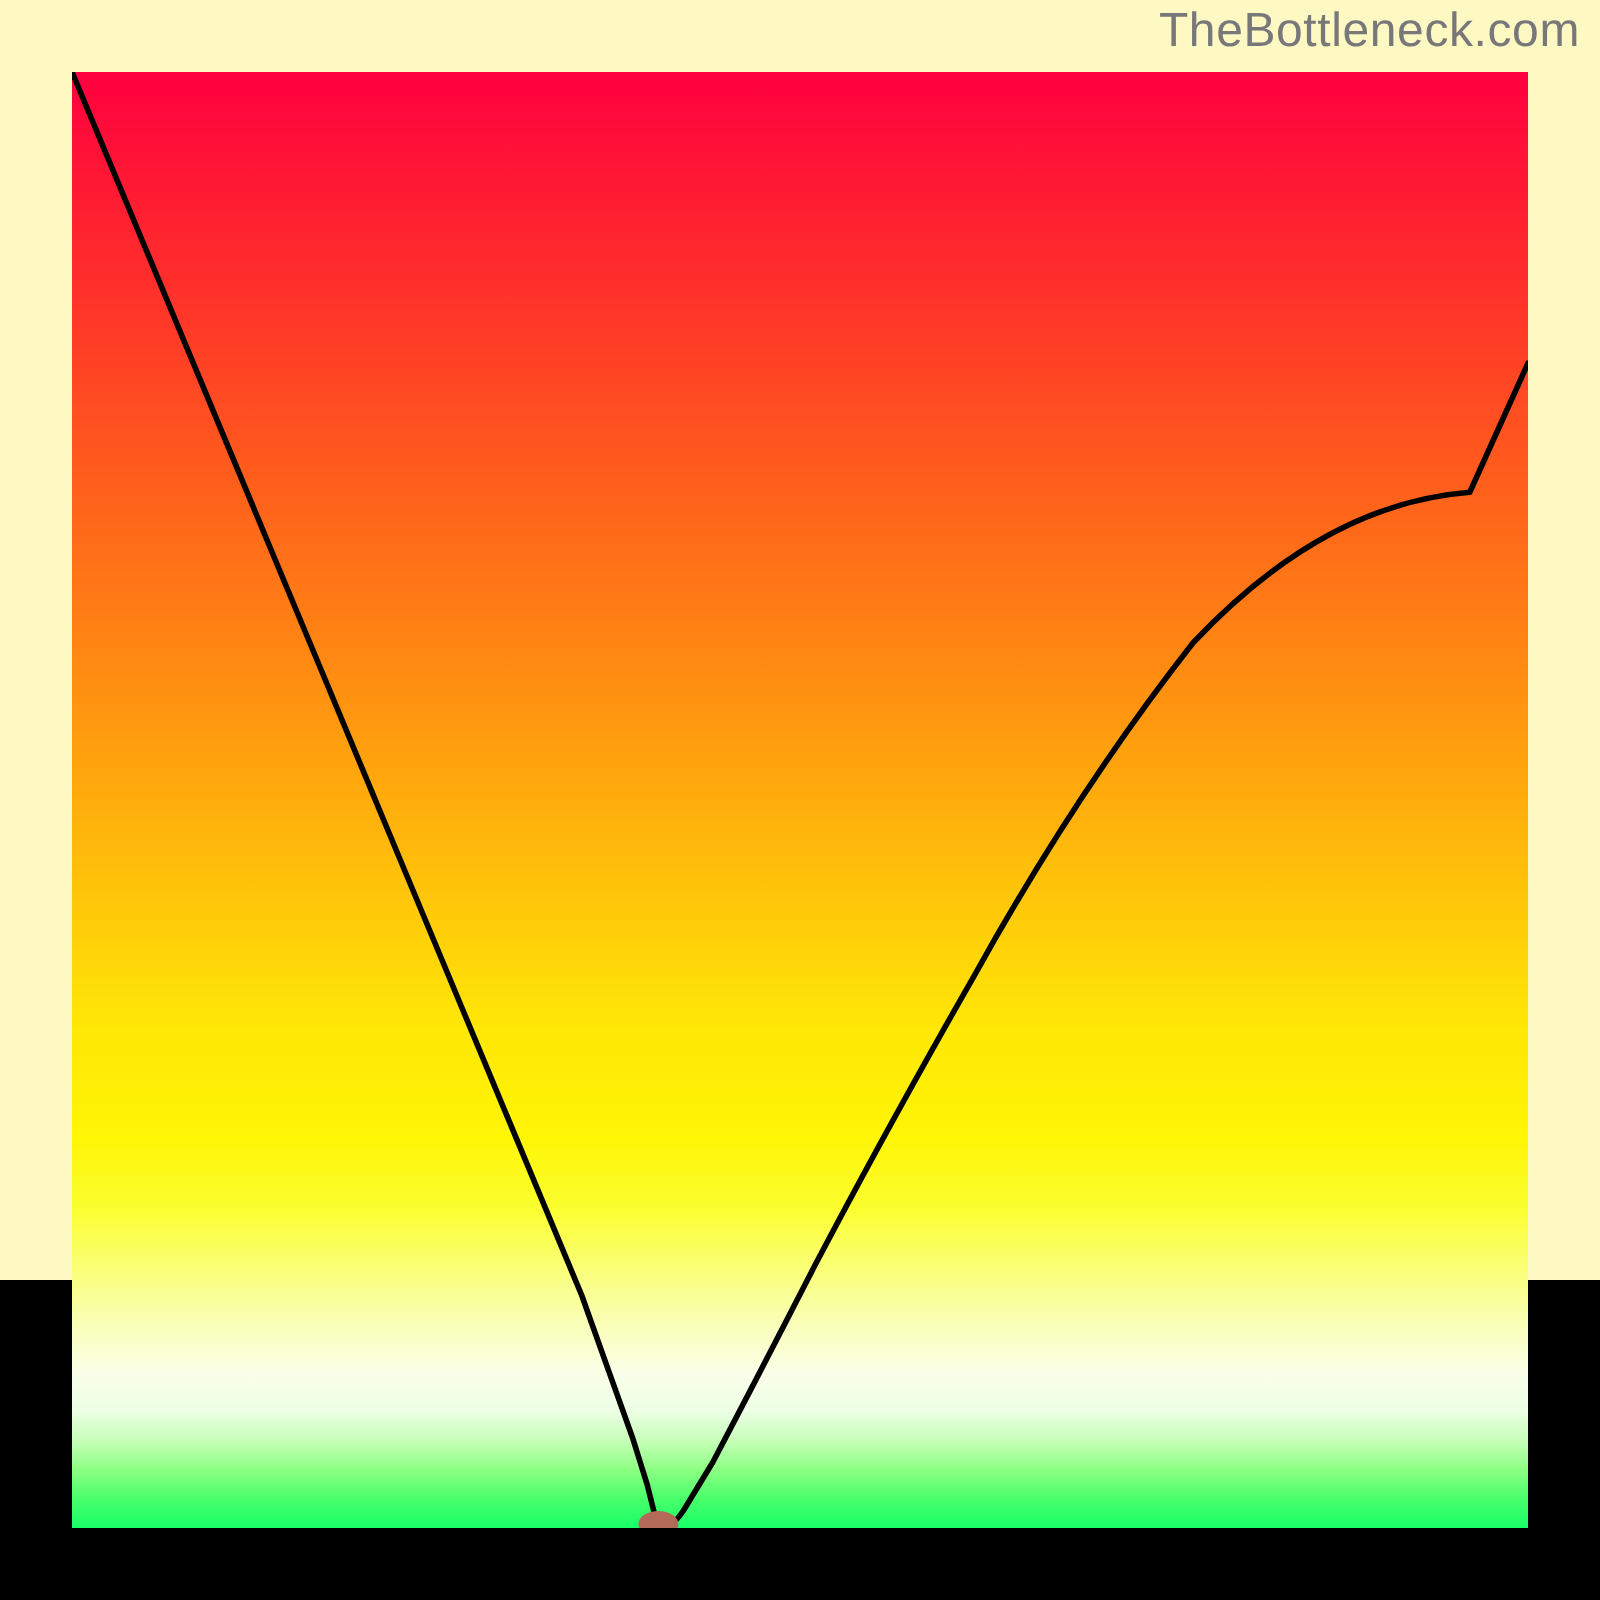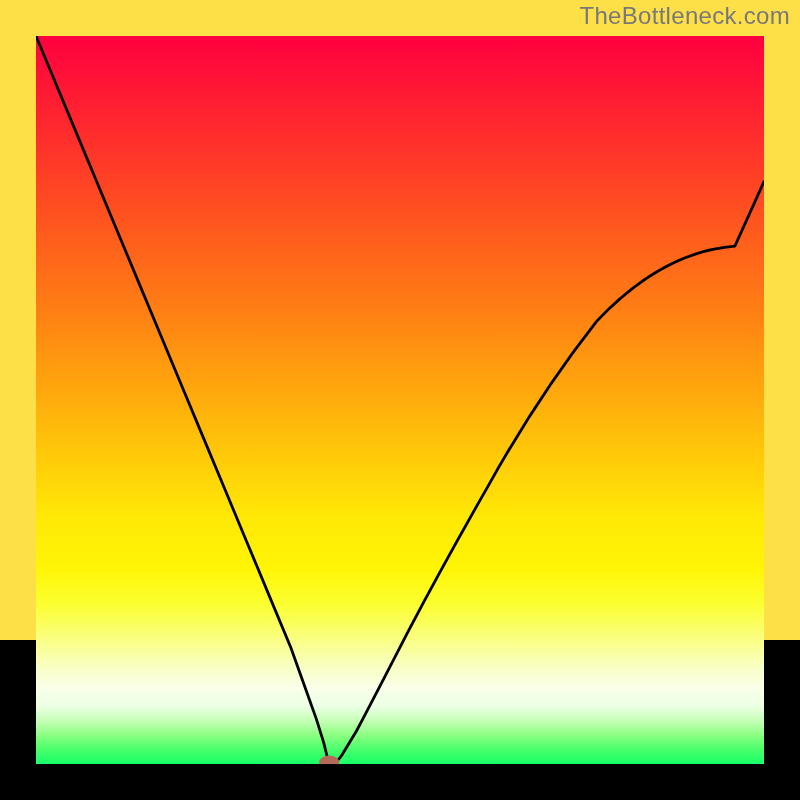--- a/index.html
+++ b/index.html
@@ -9,21 +9,21 @@
     height: 800px;
     background: #000000;
     overflow: hidden;
   }
   .frame {
     position: absolute;
     top: 0;
     left: 0;
     width: 800px;
     height: 640px;
-    background: #fde047;
+    background: #fef9c3;
   }
   .gradient-area {
     position: absolute;
     left: 36px;
     top: 36px;
     width: 728px;
     height: 728px;
     background: linear-gradient(to bottom,
       #ff0040 0%,
       #ff1a33 8%,

